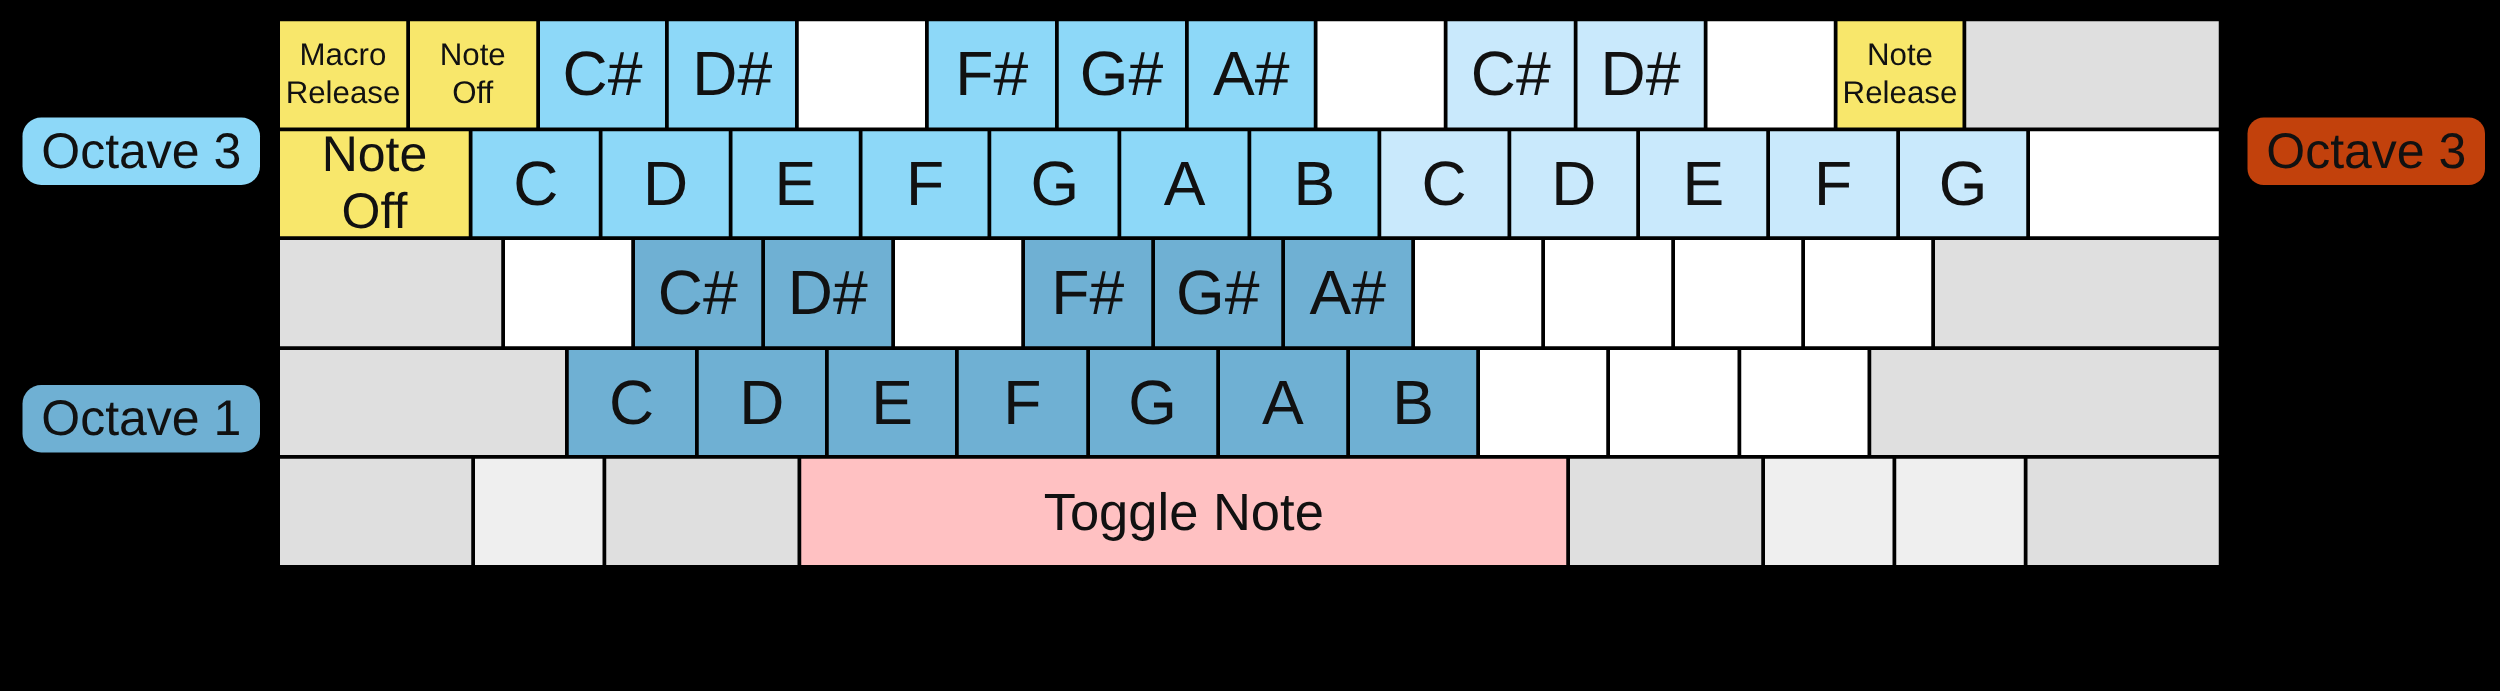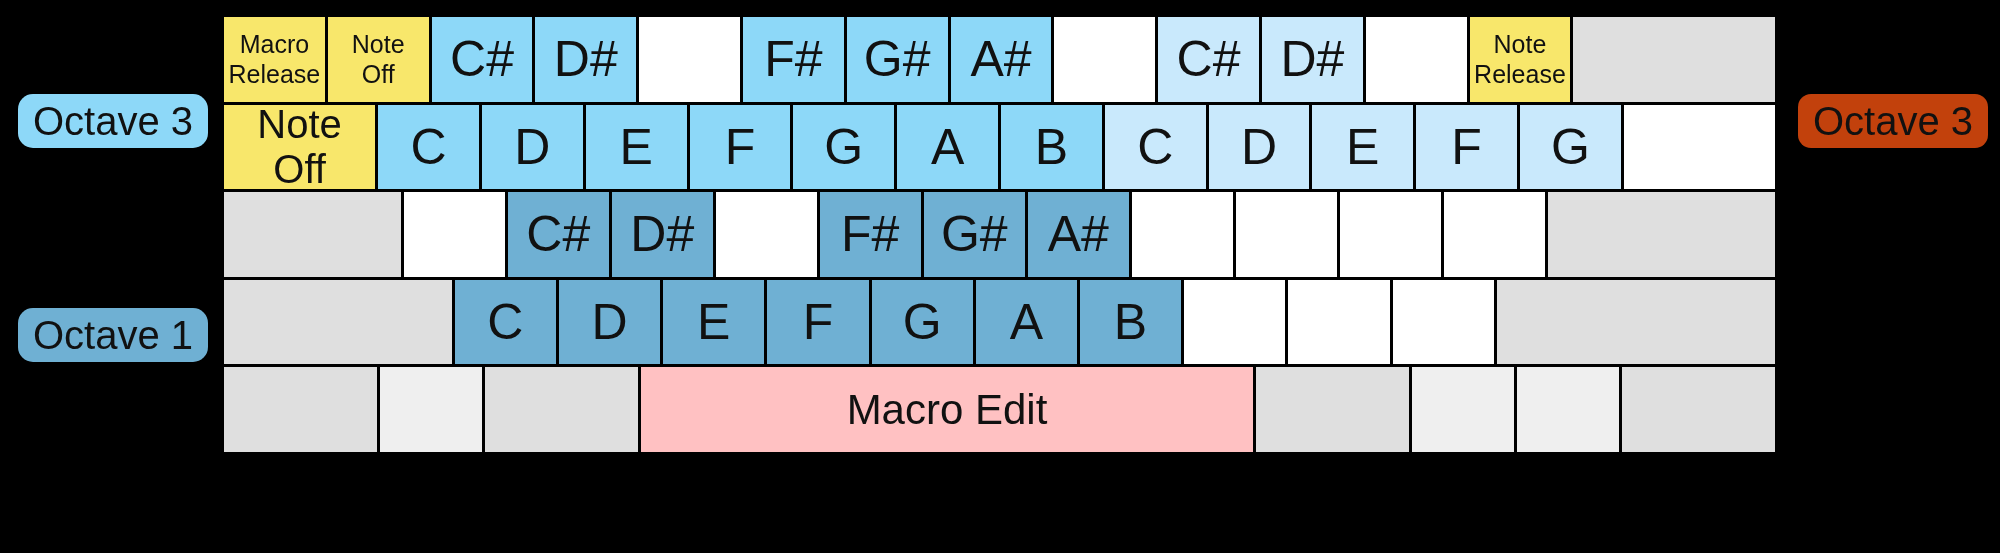--- a/index.html
+++ b/index.html
@@ -135,20 +135,20 @@
         <div class="key t-note" style="flex-grow: 1; background: rgb(111, 176, 211); color: rgb(17, 17, 17);"><span>B</span></div>
         <div class="key" style="flex-grow: 1; background: rgb(255, 255, 255); color: rgb(17, 17, 17);"></div>
         <div class="key" style="flex-grow: 1; background: rgb(255, 255, 255); color: rgb(17, 17, 17);"></div>
         <div class="key" style="flex-grow: 1; background: rgb(255, 255, 255); color: rgb(17, 17, 17);"></div>
         <div class="key" style="flex-grow: 2.75; background: rgb(223, 223, 223); color: rgb(17, 17, 17);"></div>
       </div>
       <div class="krow">
         <div class="key" style="flex-grow: 1.5; background: rgb(223, 223, 223); color: rgb(17, 17, 17);"></div>
         <div class="key" style="flex-grow: 1; background: rgb(239, 239, 239); color: rgb(17, 17, 17);"></div>
         <div class="key" style="flex-grow: 1.5; background: rgb(223, 223, 223); color: rgb(17, 17, 17);"></div>
-        <div class="key t-lg" style="flex-grow: 6; background: rgb(255, 193, 194); color: rgb(17, 17, 17);"><span>Macro Edit</span></div>
+        <div class="key t-lg" style="flex-grow: 6; background: rgb(255, 193, 194); color: rgb(17, 17, 17);"><span>Toggle Note</span></div>
         <div class="key" style="flex-grow: 1.5; background: rgb(223, 223, 223); color: rgb(17, 17, 17);"></div>
         <div class="key" style="flex-grow: 1; background: rgb(239, 239, 239); color: rgb(17, 17, 17);"></div>
         <div class="key" style="flex-grow: 1; background: rgb(239, 239, 239); color: rgb(17, 17, 17);"></div>
         <div class="key" style="flex-grow: 1.5; background: rgb(223, 223, 223); color: rgb(17, 17, 17);"></div>
       </div>
     </div>
 </div>
 
 </body></html>

